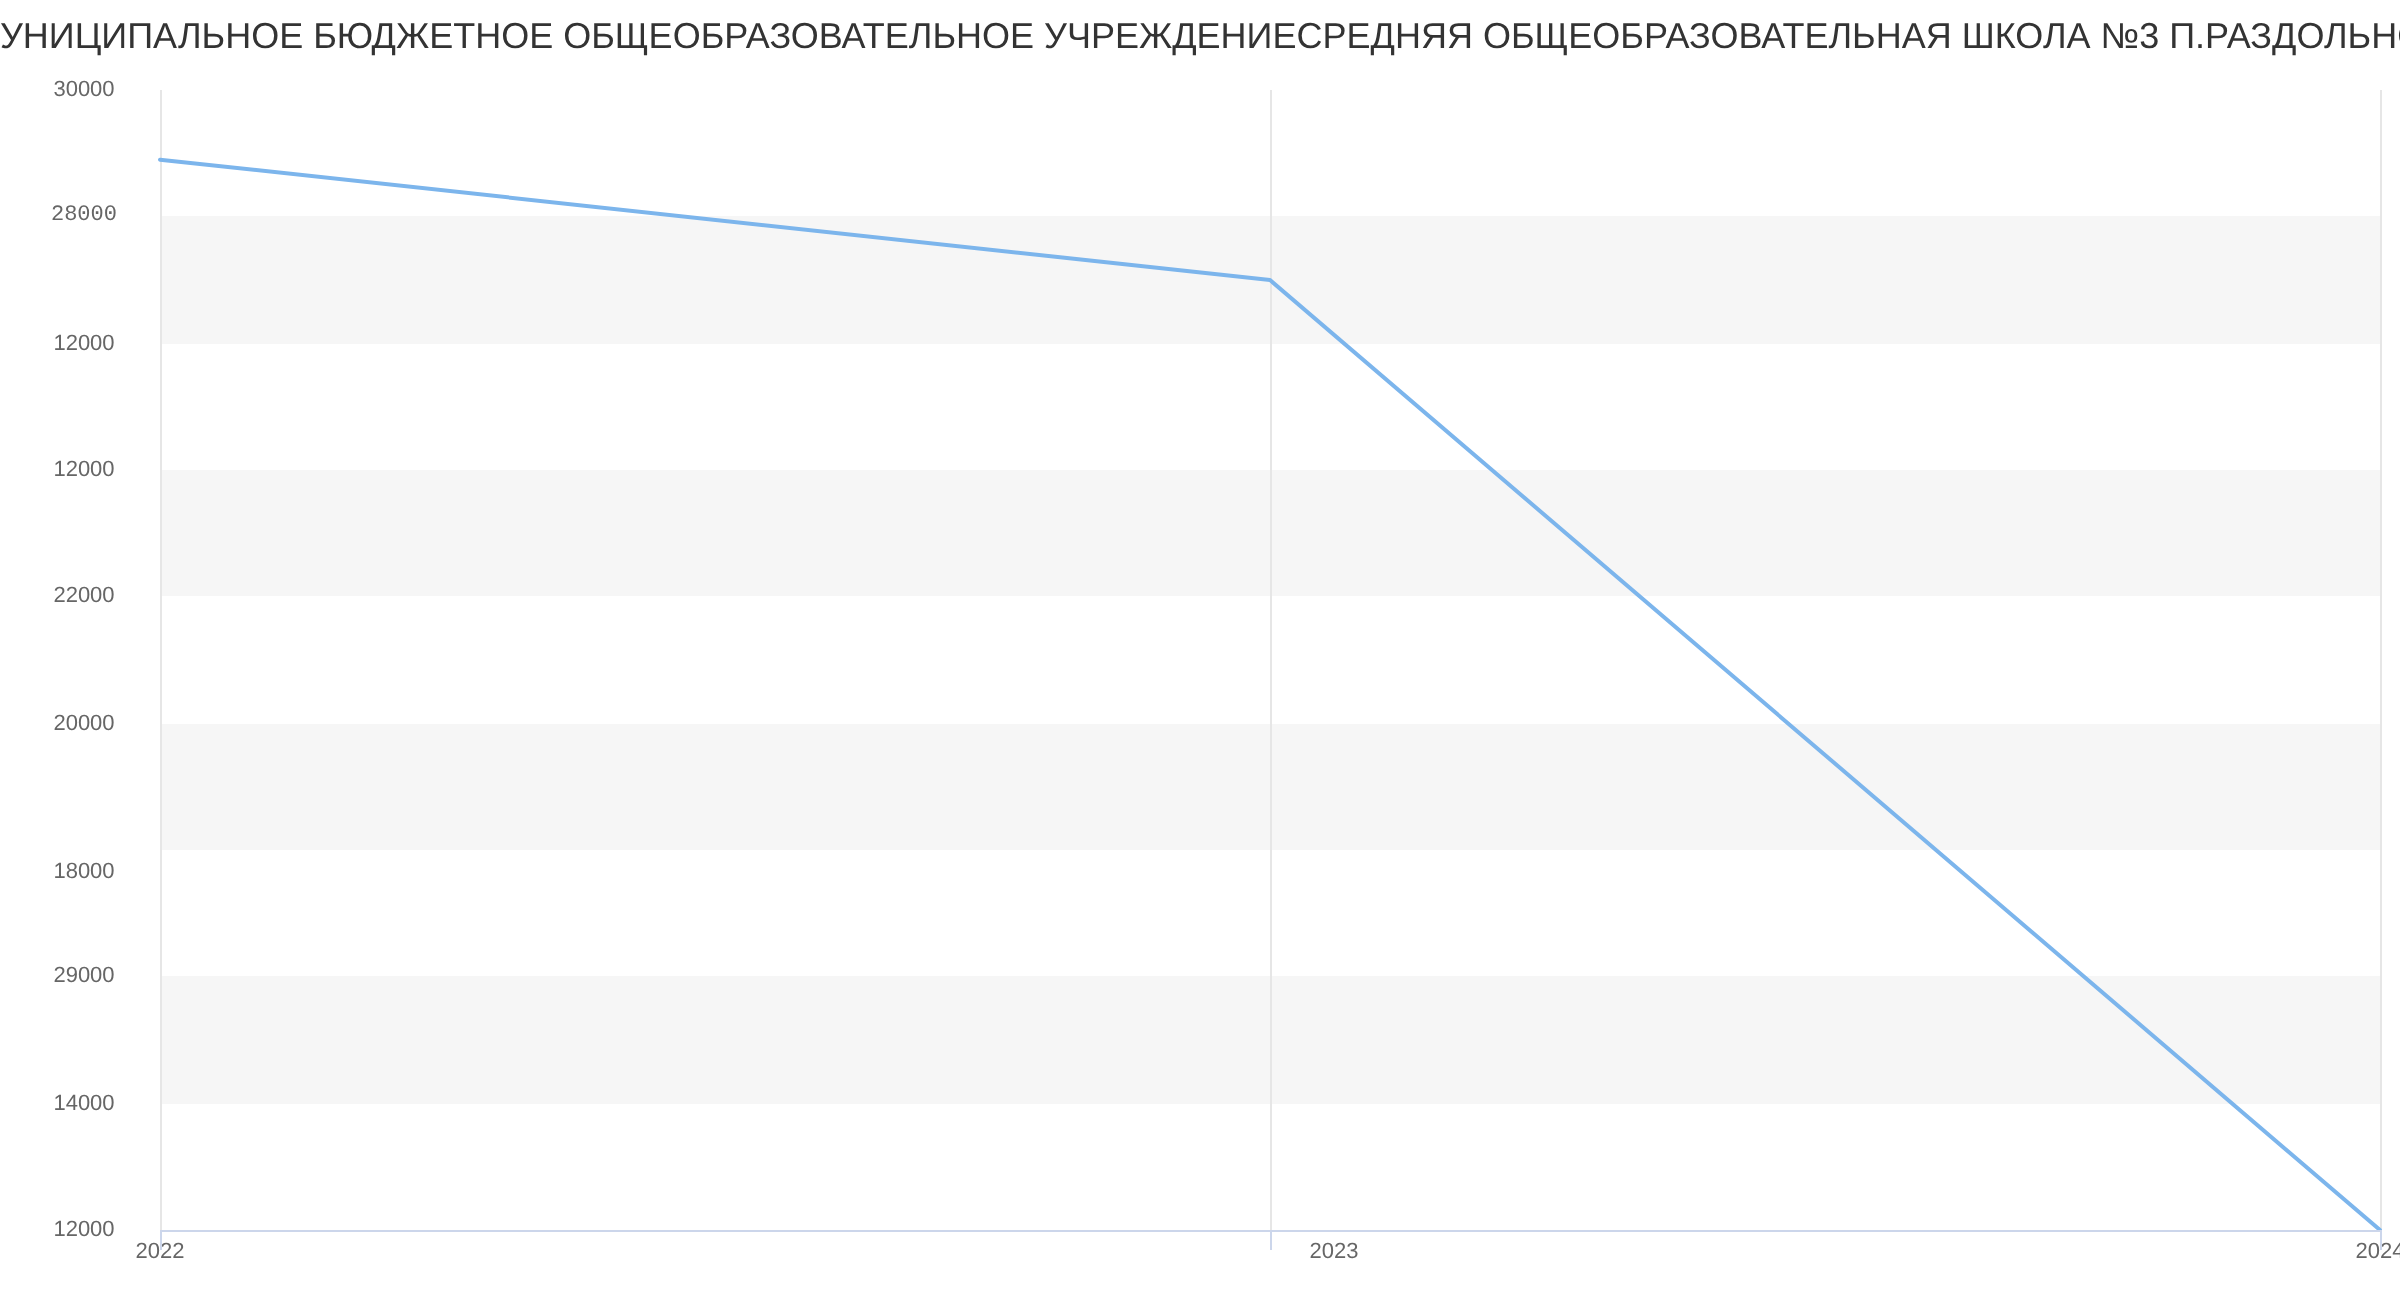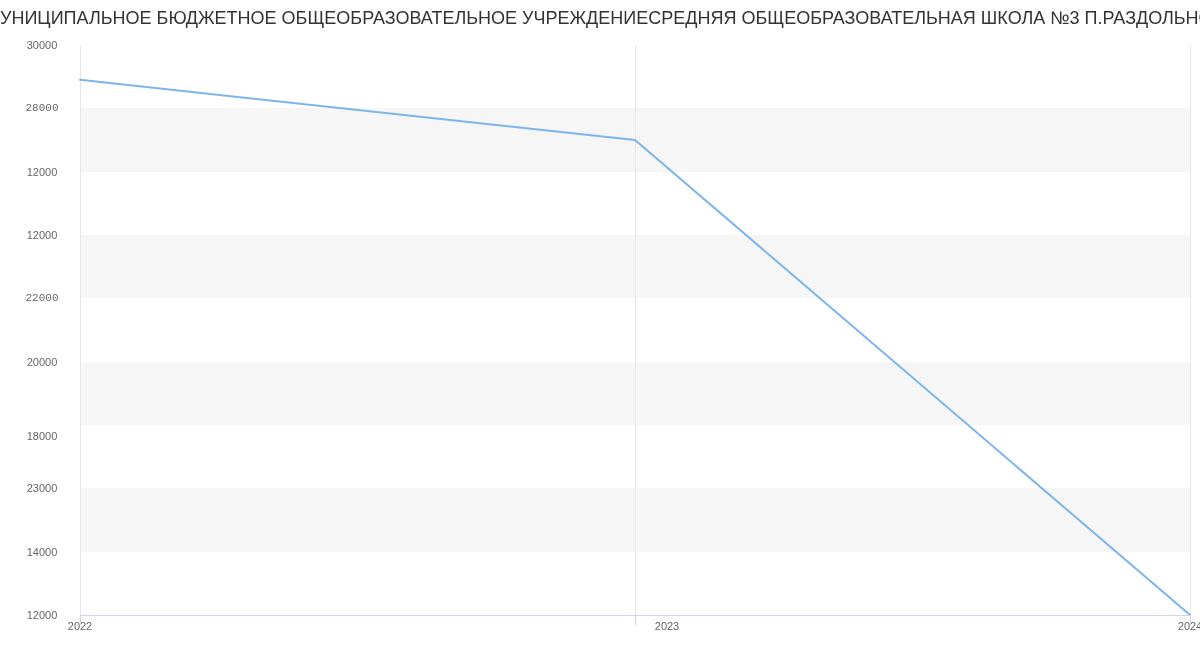--- a/index.html
+++ b/index.html
@@ -100,24 +100,24 @@
       <div class="grid-line-v" style="left: 555px;"></div>
       <div class="grid-line-v" style="left: 1110px;"></div>
       <svg class="line-layer" viewBox="0 0 1110 570" preserveAspectRatio="none">
       <polyline id="series-line" fill="none" stroke-width="2" stroke-linejoin="round" stroke-linecap="round" points="0,34.83333333333337 555,95 1110,570" stroke="#7cb5ec"></polyline>
     </svg>
   </div>
 
   <div class="axis-line" style="left:80px; top:615px; width:1110px; height:1px;"></div>
 <div class="y-tick-label" style="top: 615px;">12000</div>
     <div class="y-tick-label" style="top: 551.667px;">14000</div>
-    <div class="y-tick-label" style="top: 488.333px;">23000</div>
+    <div class="y-tick-label" style="top: 488.333px;">29000</div>
     <div class="y-tick-label" style="top: 436px;">18000</div>
     <div class="y-tick-label" style="top: 361.667px;">20000</div>
-    <div class="y-tick-label" style="top: 298.333px; font-family: Liberation Mono, monospace;">22000</div>
+    <div class="y-tick-label" style="top: 298.333px;">22000</div>
     <div class="y-tick-label" style="top: 235px;">12000</div>
     <div class="y-tick-label" style="top: 171.667px;">12000</div>
     <div class="y-tick-label" style="top: 108.333px; font-family: Liberation Mono, monospace;">28000</div>
     <div class="y-tick-label" style="top: 45px;">30000</div>
     <div class="x-tick-label" style="left: 80px;">2022</div>
     <div class="tick-mark-x" style="left: 80px; top: 615px;"></div>
     <div class="x-tick-label" style="left: 635px; margin-left: 32px;">2023</div>
     <div class="tick-mark-x" style="left: 635px; top: 615px;"></div>
     <div class="x-tick-label" style="left: 1190px;">2024</div>
     <div class="tick-mark-x" style="left: 1190px; top: 615px;"></div>

